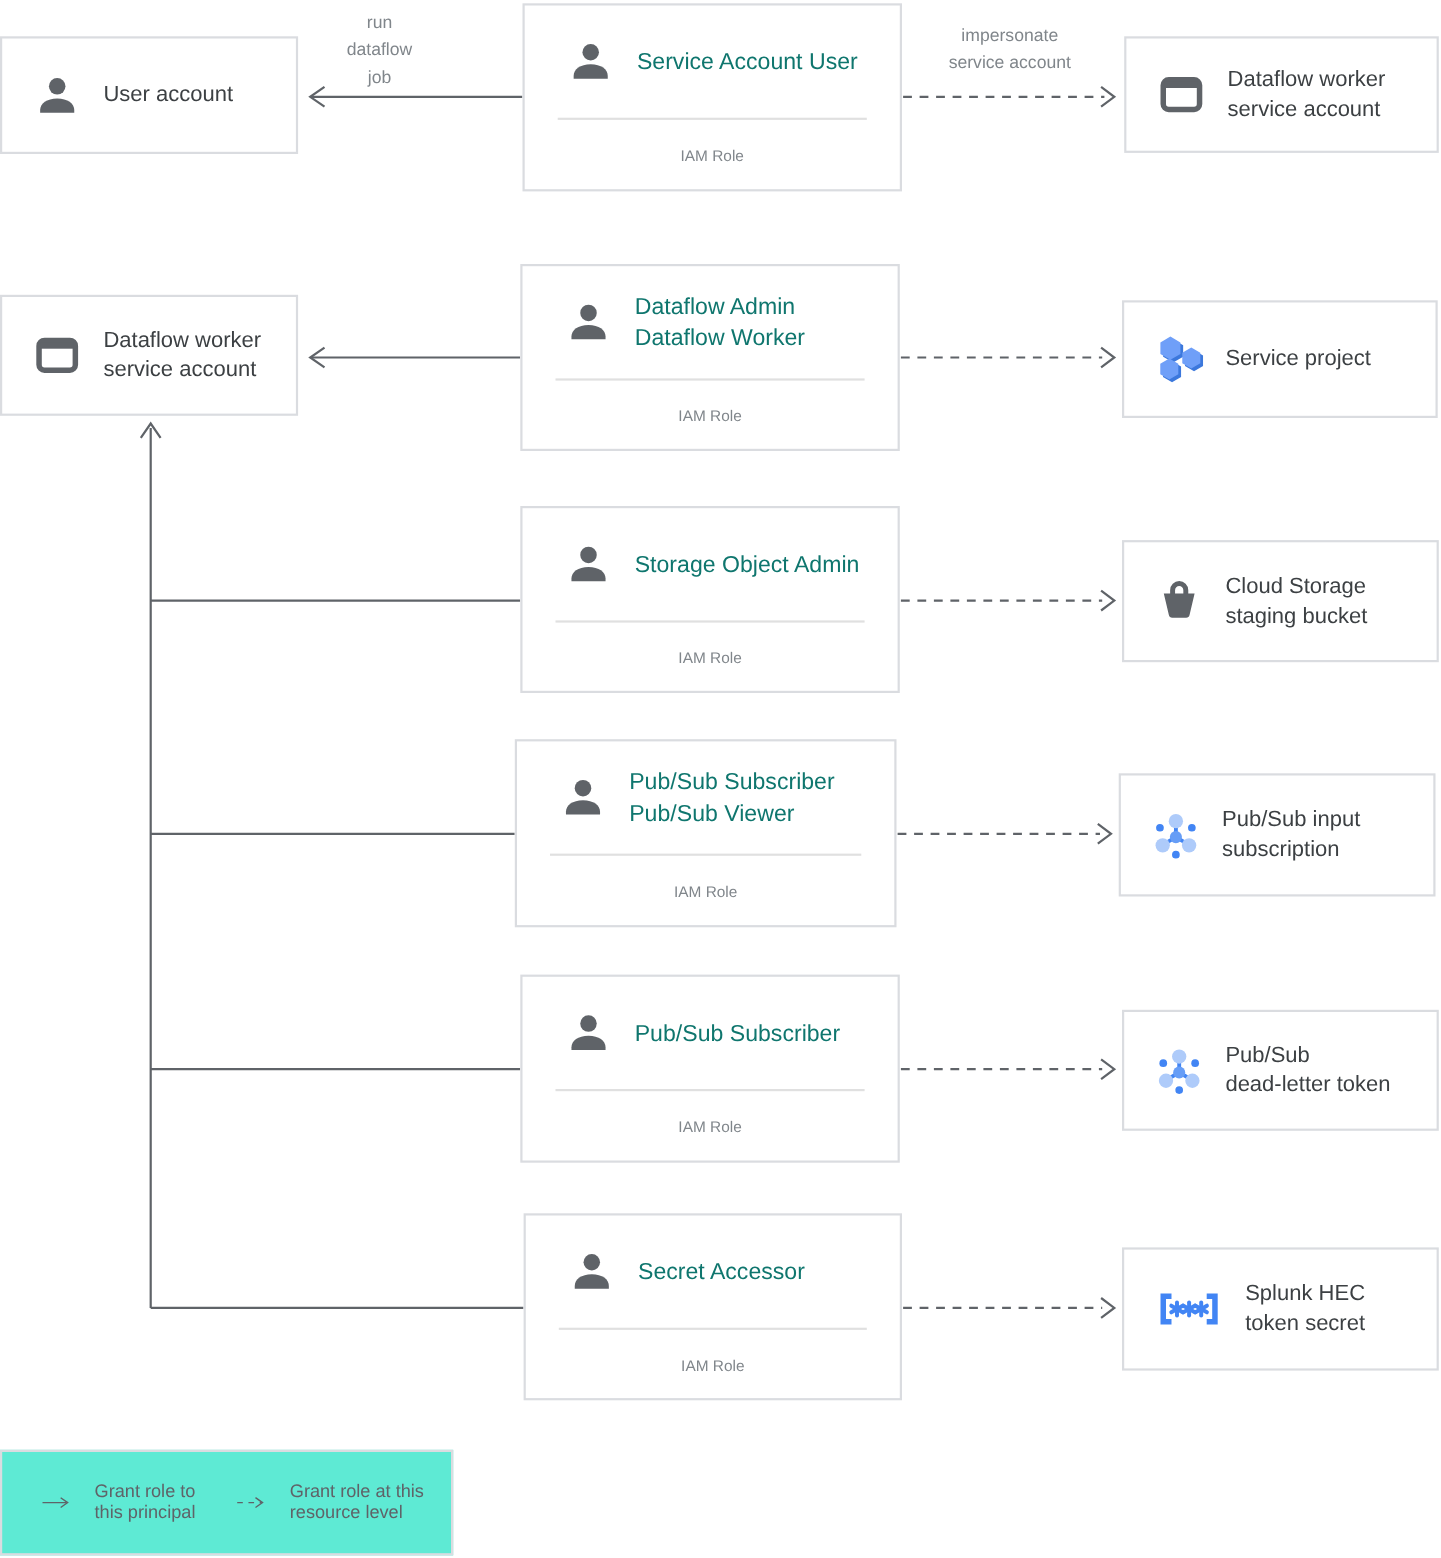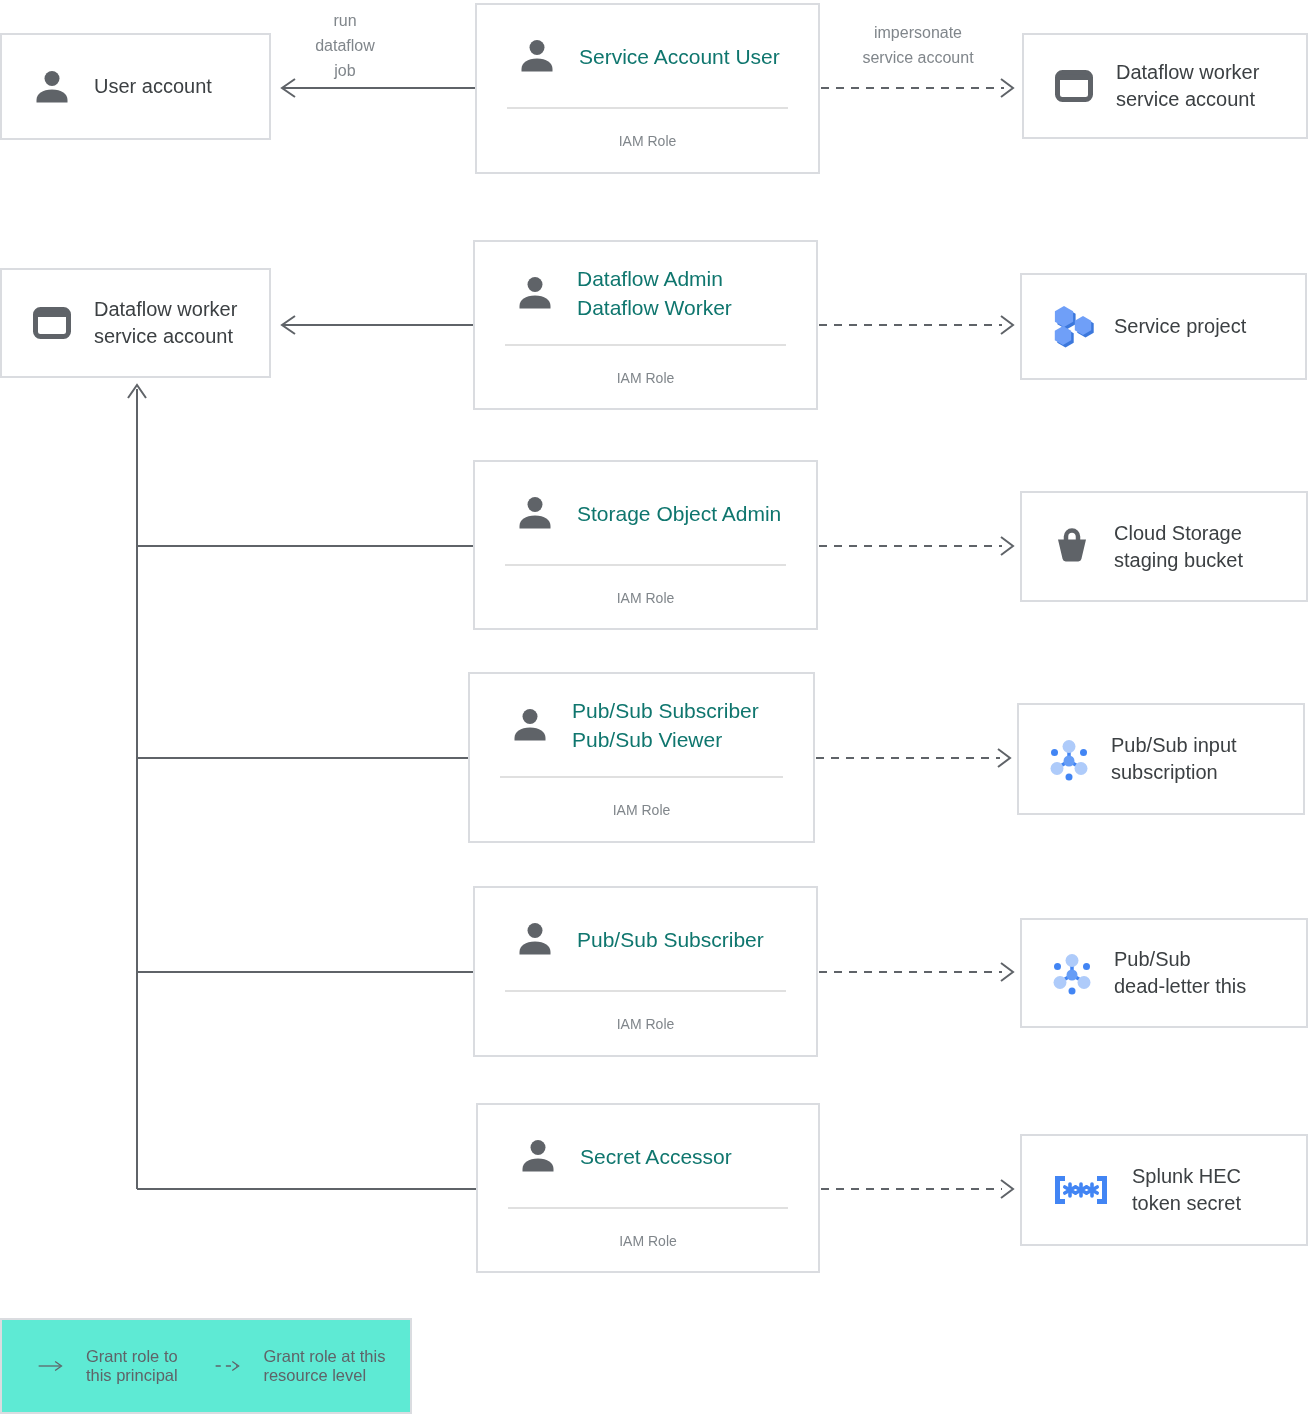--- a/index.html
+++ b/index.html
@@ -267,21 +267,21 @@
       </g>
       <circle cx="22" cy="24" r="5.5" fill="#669df6"></circle>
       <g fill="#4285f4">
         <circle cx="7.5" cy="15.5" r="3.5"></circle>
         <circle cx="36.5" cy="15.5" r="3.5"></circle>
         <circle cx="22" cy="40" r="3.5"></circle>
       </g>
     </svg>
     <div class="side-label">
       <div>Pub/Sub</div>
-      <div>dead-letter this</div>
+      <div>dead-letter token</div>
     </div>
   </div>
 
   <div class="box" style="left:476px; top:1103px; width:344px; height:170px;">
     <div class="iam-top">
       <svg class="icon" width="44" height="44" viewBox="0 0 44 44">
         <circle cx="22" cy="13.5" r="7.5" fill="#5f6368"></circle>
         <path d="M22 24.5 c-9.5 0 -15.5 4.6 -15.5 10.5 v2.5 h31 v-2.5 c0 -5.9 -6 -10.5 -15.5 -10.5 z" fill="#5f6368"></path>
       </svg>
       <div>

